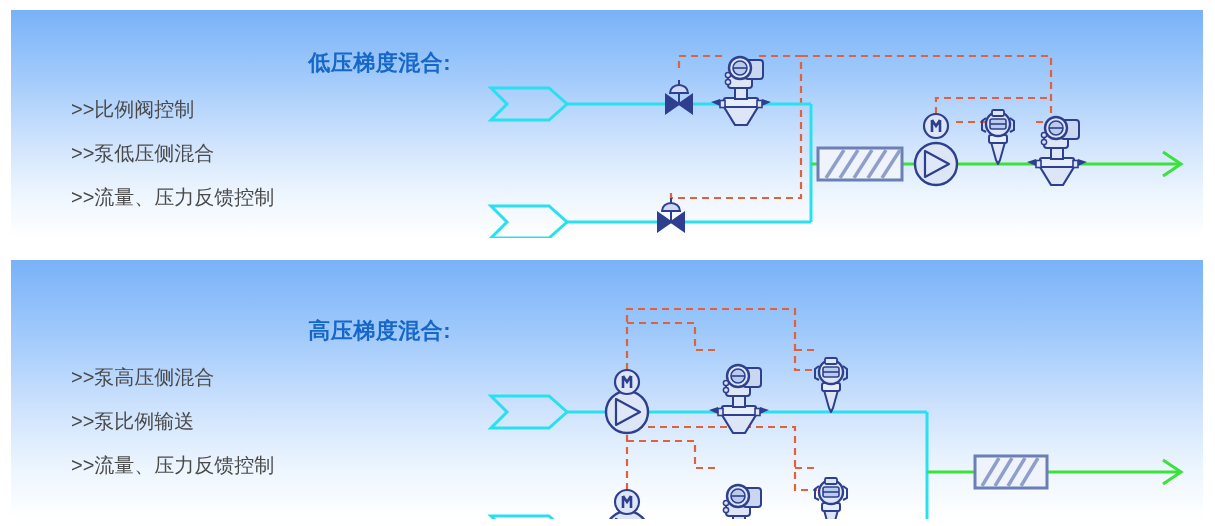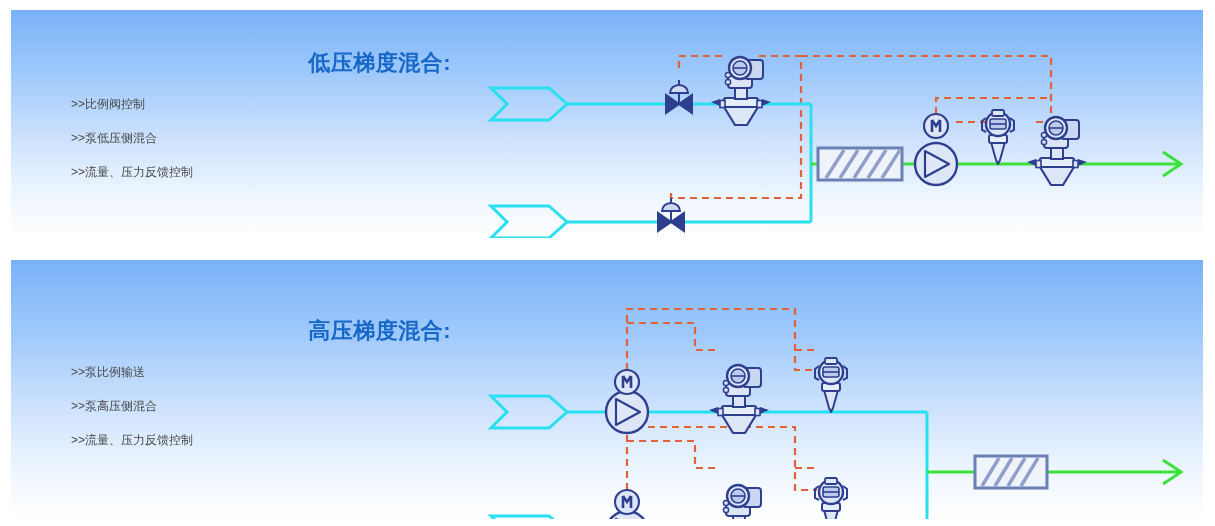--- a/index.html
+++ b/index.html
@@ -7,21 +7,21 @@
   .stage{position:relative;width:1215px;height:526px;}
 
   .panel{position:absolute;left:11px;width:1192px;
          background:linear-gradient(to bottom,#79b2f8 0%, #9fc9fb 28%, #cfe3fd 58%, #ecf5fe 80%, #ffffff 100%);
          overflow:hidden;}
   #panel-low{top:10px;height:228px;}
   #panel-high{top:260px;height:259px;}
 
   .txtcol{position:absolute;left:60px;top:0;width:380px;}
   .ptitle{font-size:22px;font-weight:bold;color:#1667c8;letter-spacing:.5px;}
-  .pline{font-size:12px;color:#4a4a4a;}
+  .pline{font-size:20px;color:#4a4a4a;}
 
   #panel-low .txtcol{top:38px;}
   #panel-high .txtcol{top:56px;}
   .txtcol .ptitle{margin:0 0 18px 0;text-align:right;}
   .txtcol .pline{margin:0 0 17px 0;}
 
   .diagram{position:absolute;left:0;top:0;width:1192px;height:100%;}
   .diagram svg{display:block;}
 </style>
 </head>
@@ -281,19 +281,19 @@
           </g>
 
         <g>
             <use href="#hp-mixer" x="1000" y="212"></use>
           </g>
       </svg>
     </div>
 
     <div class="txtcol">
       <div class="ptitle">高压梯度混合:</div>
+      <div class="pline">&gt;&gt;泵高压侧混合</div>
       <div class="pline">&gt;&gt;泵比例输送</div>
-      <div class="pline">&gt;&gt;泵高压侧混合</div>
       <div class="pline">&gt;&gt;流量、压力反馈控制</div>
     </div>
   </section>
 
 </div>
 
 </body></html>

